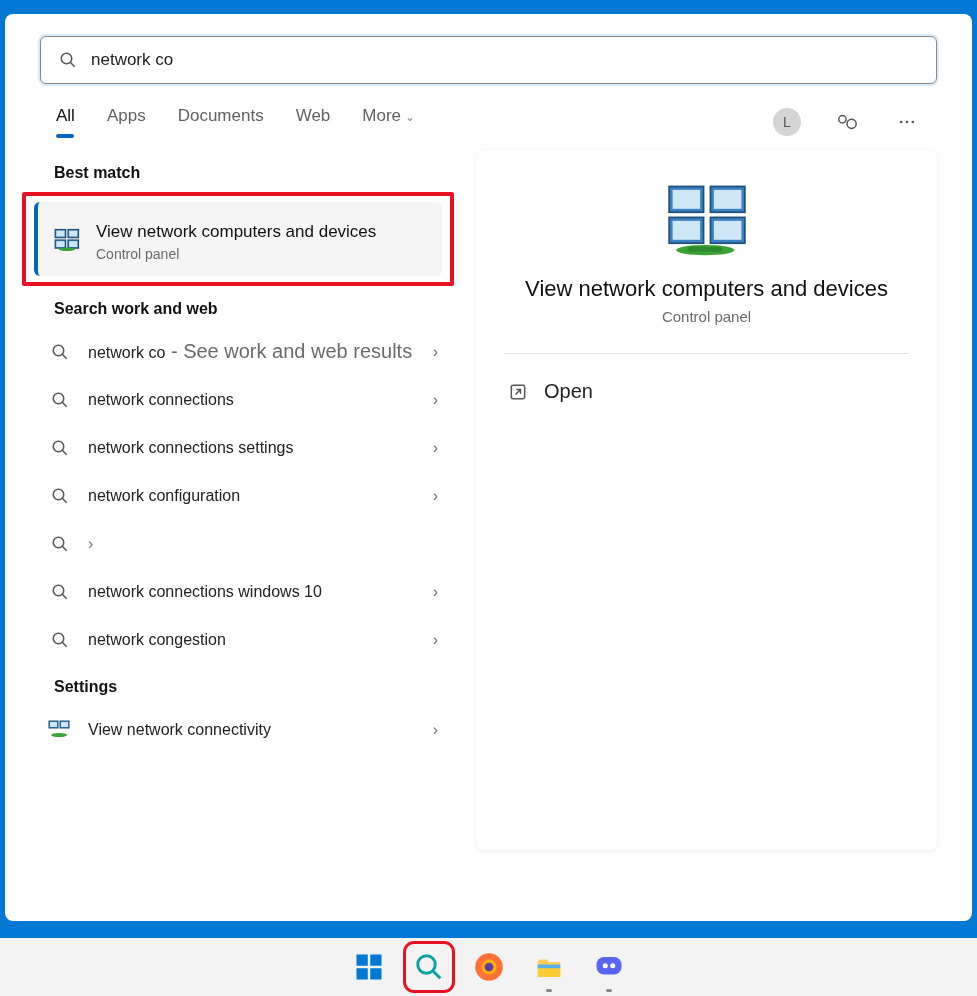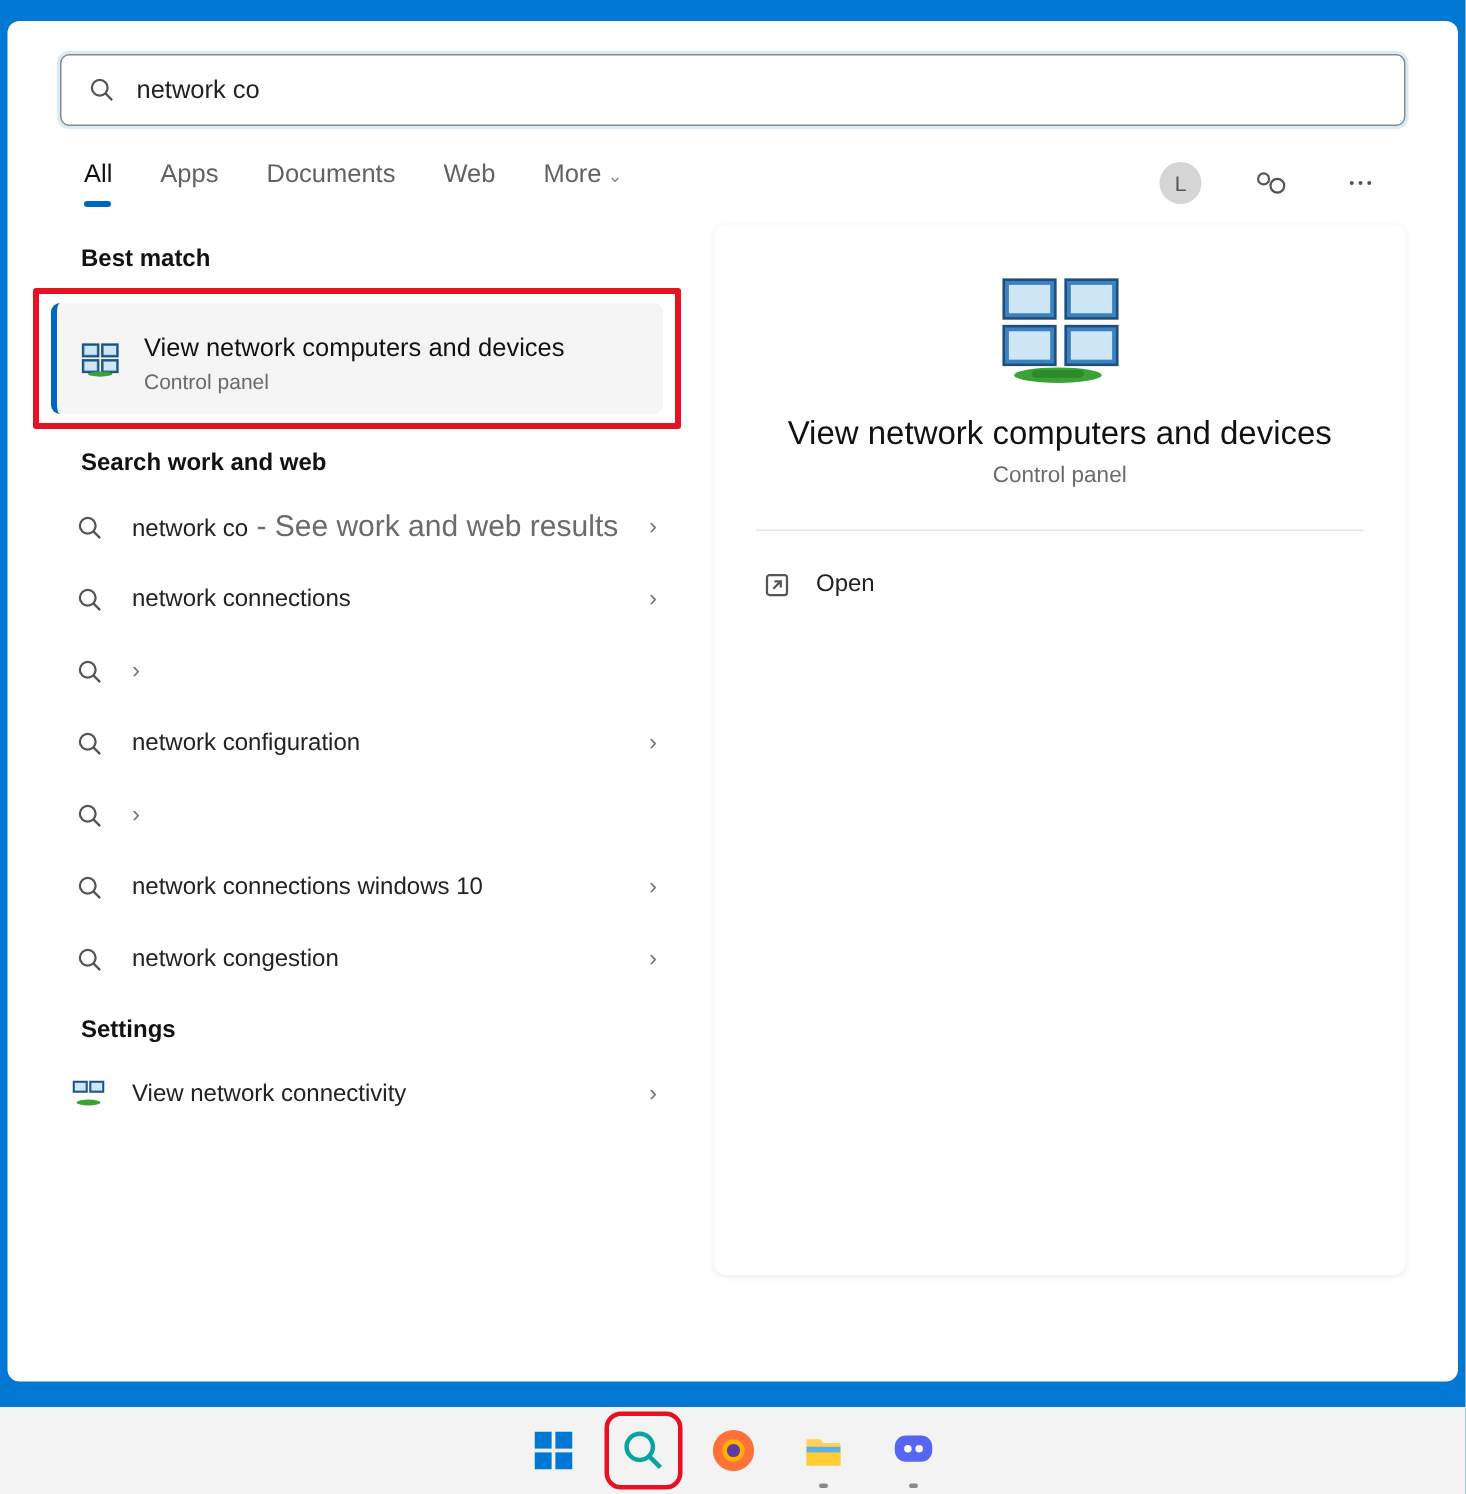--- a/index.html
+++ b/index.html
@@ -126,21 +126,21 @@
   .result-row.small-icon .ricon svg { width:18px; height:18px;}
   .preview-icon-wrap { display:flex; justify-content:center; margin-top:4px;}
   .preview-icon {
     width: 86px; height: 76px; position:relative;
   }
   .preview-title { text-align:center; font-size:22px; color:#111; margin-top:18px; }
   .preview-sub { text-align:center; font-size:15px; color:#6b6b6b; margin-top:6px;}
   .preview-divider { height:1px; background:#e4e4e4; margin:28px 0 16px 0;}
   .action-row { display:flex; align-items:center; gap:16px; padding:10px 4px; cursor:pointer;}
   .action-row svg { width:20px; height:20px; color:#555;}
-  .action-row span { font-size:16px; color:#222;}
+  .action-row span { font-size:20px; color:#222;}
   
   .taskbar {
     position:absolute;
     bottom:0; left:0; right:0;
     height: 58px;
     background:#f3f3f3;
     display:flex;
     justify-content:center;
     align-items:center;
     gap: 22px;
@@ -250,20 +250,21 @@
         <div class="rtext">network connections</div>
         <div class="chevr">›</div>
       </div>
       <div class="result-row small-icon">
         <div class="ricon">
             <svg viewBox="0 0 24 24" fill="none" stroke="currentColor" stroke-width="2">
               <circle cx="10" cy="10" r="7"></circle>
               <line x1="21" y1="21" x2="15" y2="15"></line>
             </svg>
           </div>
+        <div class="rtext">network connections settings</div>
         <div class="chevr">›</div>
       </div>
       <div class="result-row small-icon">
         <div class="ricon">
             <svg viewBox="0 0 24 24" fill="none" stroke="currentColor" stroke-width="2">
               <circle cx="10" cy="10" r="7"></circle>
               <line x1="21" y1="21" x2="15" y2="15"></line>
             </svg>
           </div>
         <div class="rtext">network configuration</div>

